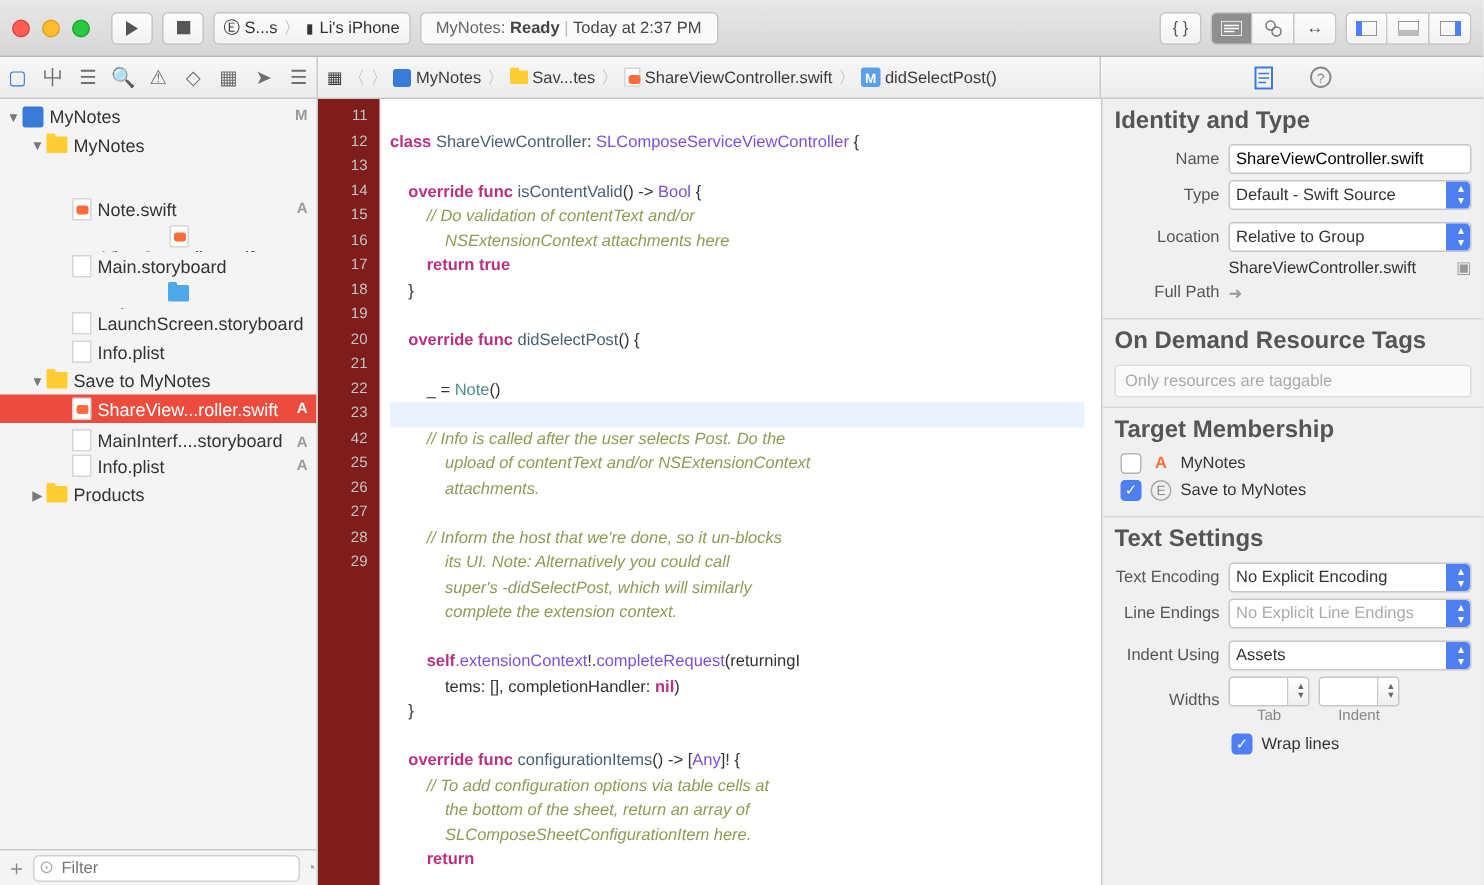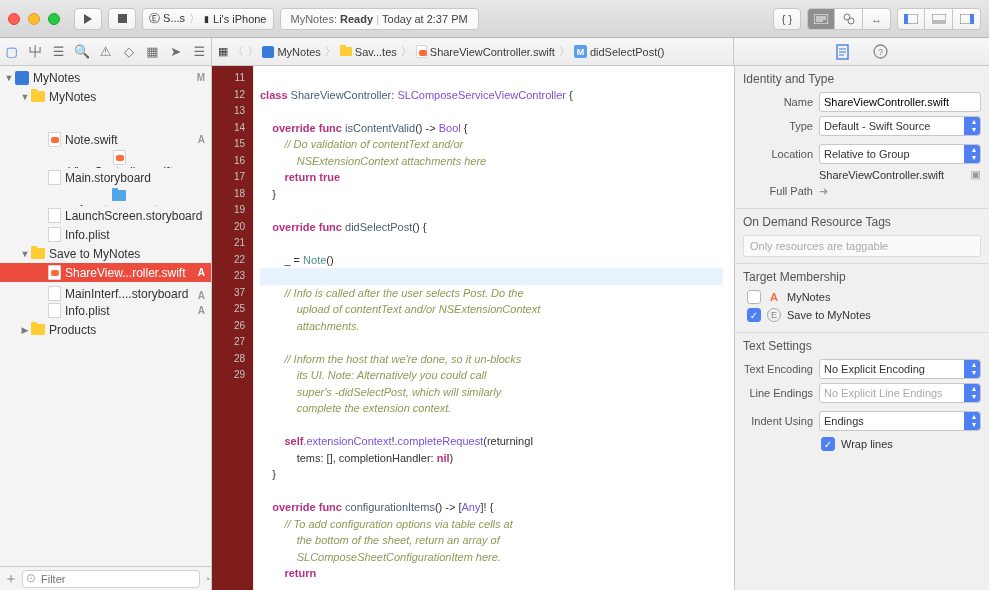--- a/index.html
+++ b/index.html
@@ -58,21 +58,21 @@
 .gutter{width:42px;background:#7f1d1d;text-align:right;padding:4px 8px 0 0;color:#c4c4c4;font-size:10px;line-height:16.5px;border-right:1px solid #eee;}
 .code{flex:1;padding:4px 11px 0 6px;line-height:16.5px;white-space:pre;overflow:hidden;color:#333;}
 .code .kw{color:#b8317f;font-weight:bold;}
 .code .cls{color:#4f8e8c;}
 .code .typ{color:#7c4fd4;}
 .code .cmt{color:#8e9b55;font-style:italic;}
 .code .mtd{color:#475f72;}
 .code .sel{background:#e9f3ff;display:inline-block;width:100%;}
 .insp{width:255px;background:#f0f0f0;border-left:1px solid #c9c9c9;overflow:auto;font-size:11px;}
 .insp-sec{border-bottom:1px solid #d9d9d9;padding:6px 8px;}
-.insp-h{font-weight:normal;color:#555;font-size:12px;margin-bottom:6px;}
+.insp-h{font-weight:bold;color:#555;font-size:16px;margin-bottom:6px;}
 .insp-row{display:flex;align-items:center;margin-bottom:4px;gap:6px;}
 .insp-row label{width:70px;text-align:right;color:#555;}
 .insp-row .ctrl{flex:1;}
 .insp-row input[type=text]{width:100%;height:20px;border:1px solid #c7c7c7;border-radius:3px;padding:0 4px;font-size:11px;background:#fff;}
 .insp-sel{width:100%;height:20px;border:1px solid #c7c7c7;border-radius:3px;background:#fff;display:flex;align-items:center;padding:0 4px;font-size:11px;position:relative;}
 .insp-sel::after{content:"";position:absolute;right:0;top:0;width:16px;height:100%;background:#4e7ff3;border-radius:0 3px 3px 0;}
 .insp-sel .arr{position:absolute;right:4px;color:#fff;font-size:8px;z-index:1;line-height:8px;}
 .insp-static{flex:1;color:#666;font-size:10px;line-height:13px;}
 .chk-row{display:flex;align-items:center;gap:6px;margin-bottom:4px;padding-left:4px;}
 .chk{width:14px;height:14px;border:1px solid #b5b5b5;border-radius:3px;background:#fff;display:flex;align-items:center;justify-content:center;font-size:10px;}
@@ -332,21 +332,21 @@
         <div>16</div>
         <div>17</div>
         <div>18</div>
         <div>19</div>
         <div>20</div>
         <div>21</div>
         <div>22</div>
         <div>23</div>
         <div></div>
         <div></div>
-        <div>37</div>
+        <div>42</div>
         <div>25</div>
         <div></div>
         <div></div>
         <div></div>
         <div>26</div>
         <div></div>
         <div>27</div>
         <div>28</div>
         <div>29</div>
         <div></div>
@@ -460,24 +460,41 @@
             <div class="insp-sel">
               <span style="color:#aaa">No Explicit Line Endings</span>
               <span class="arr">▴<br>▾</span>
             </div>
           </div>
       </div>
       <div class="insp-row" style="margin-top:8px">
         <label>Indent Using</label>
         <div class="ctrl">
             <div class="insp-sel">
-              <span>Endings</span>
+              <span>Assets</span>
               <span class="arr">▴<br>▾</span>
             </div>
           </div>
+      </div>
+      <div class="widths-row">
+        <label>Widths</label>
+        <div class="width-sub">
+          <div class="stepper">
+              <span>4</span>
+              <span class="arr">▴<br>▾</span>
+            </div>
+          <span class="sublbl">Tab</span>
+        </div>
+        <div class="width-sub">
+          <div class="stepper">
+              <span>4</span>
+              <span class="arr">▴<br>▾</span>
+            </div>
+          <span class="sublbl">Indent</span>
+        </div>
       </div>
       <div class="chk-row" style="margin-top:6px;padding-left:78px">
         <div class="chk on">✓</div>
         <span>Wrap lines</span>
       </div>
     </div>
   </div>
 </div>
 
 </body></html>

